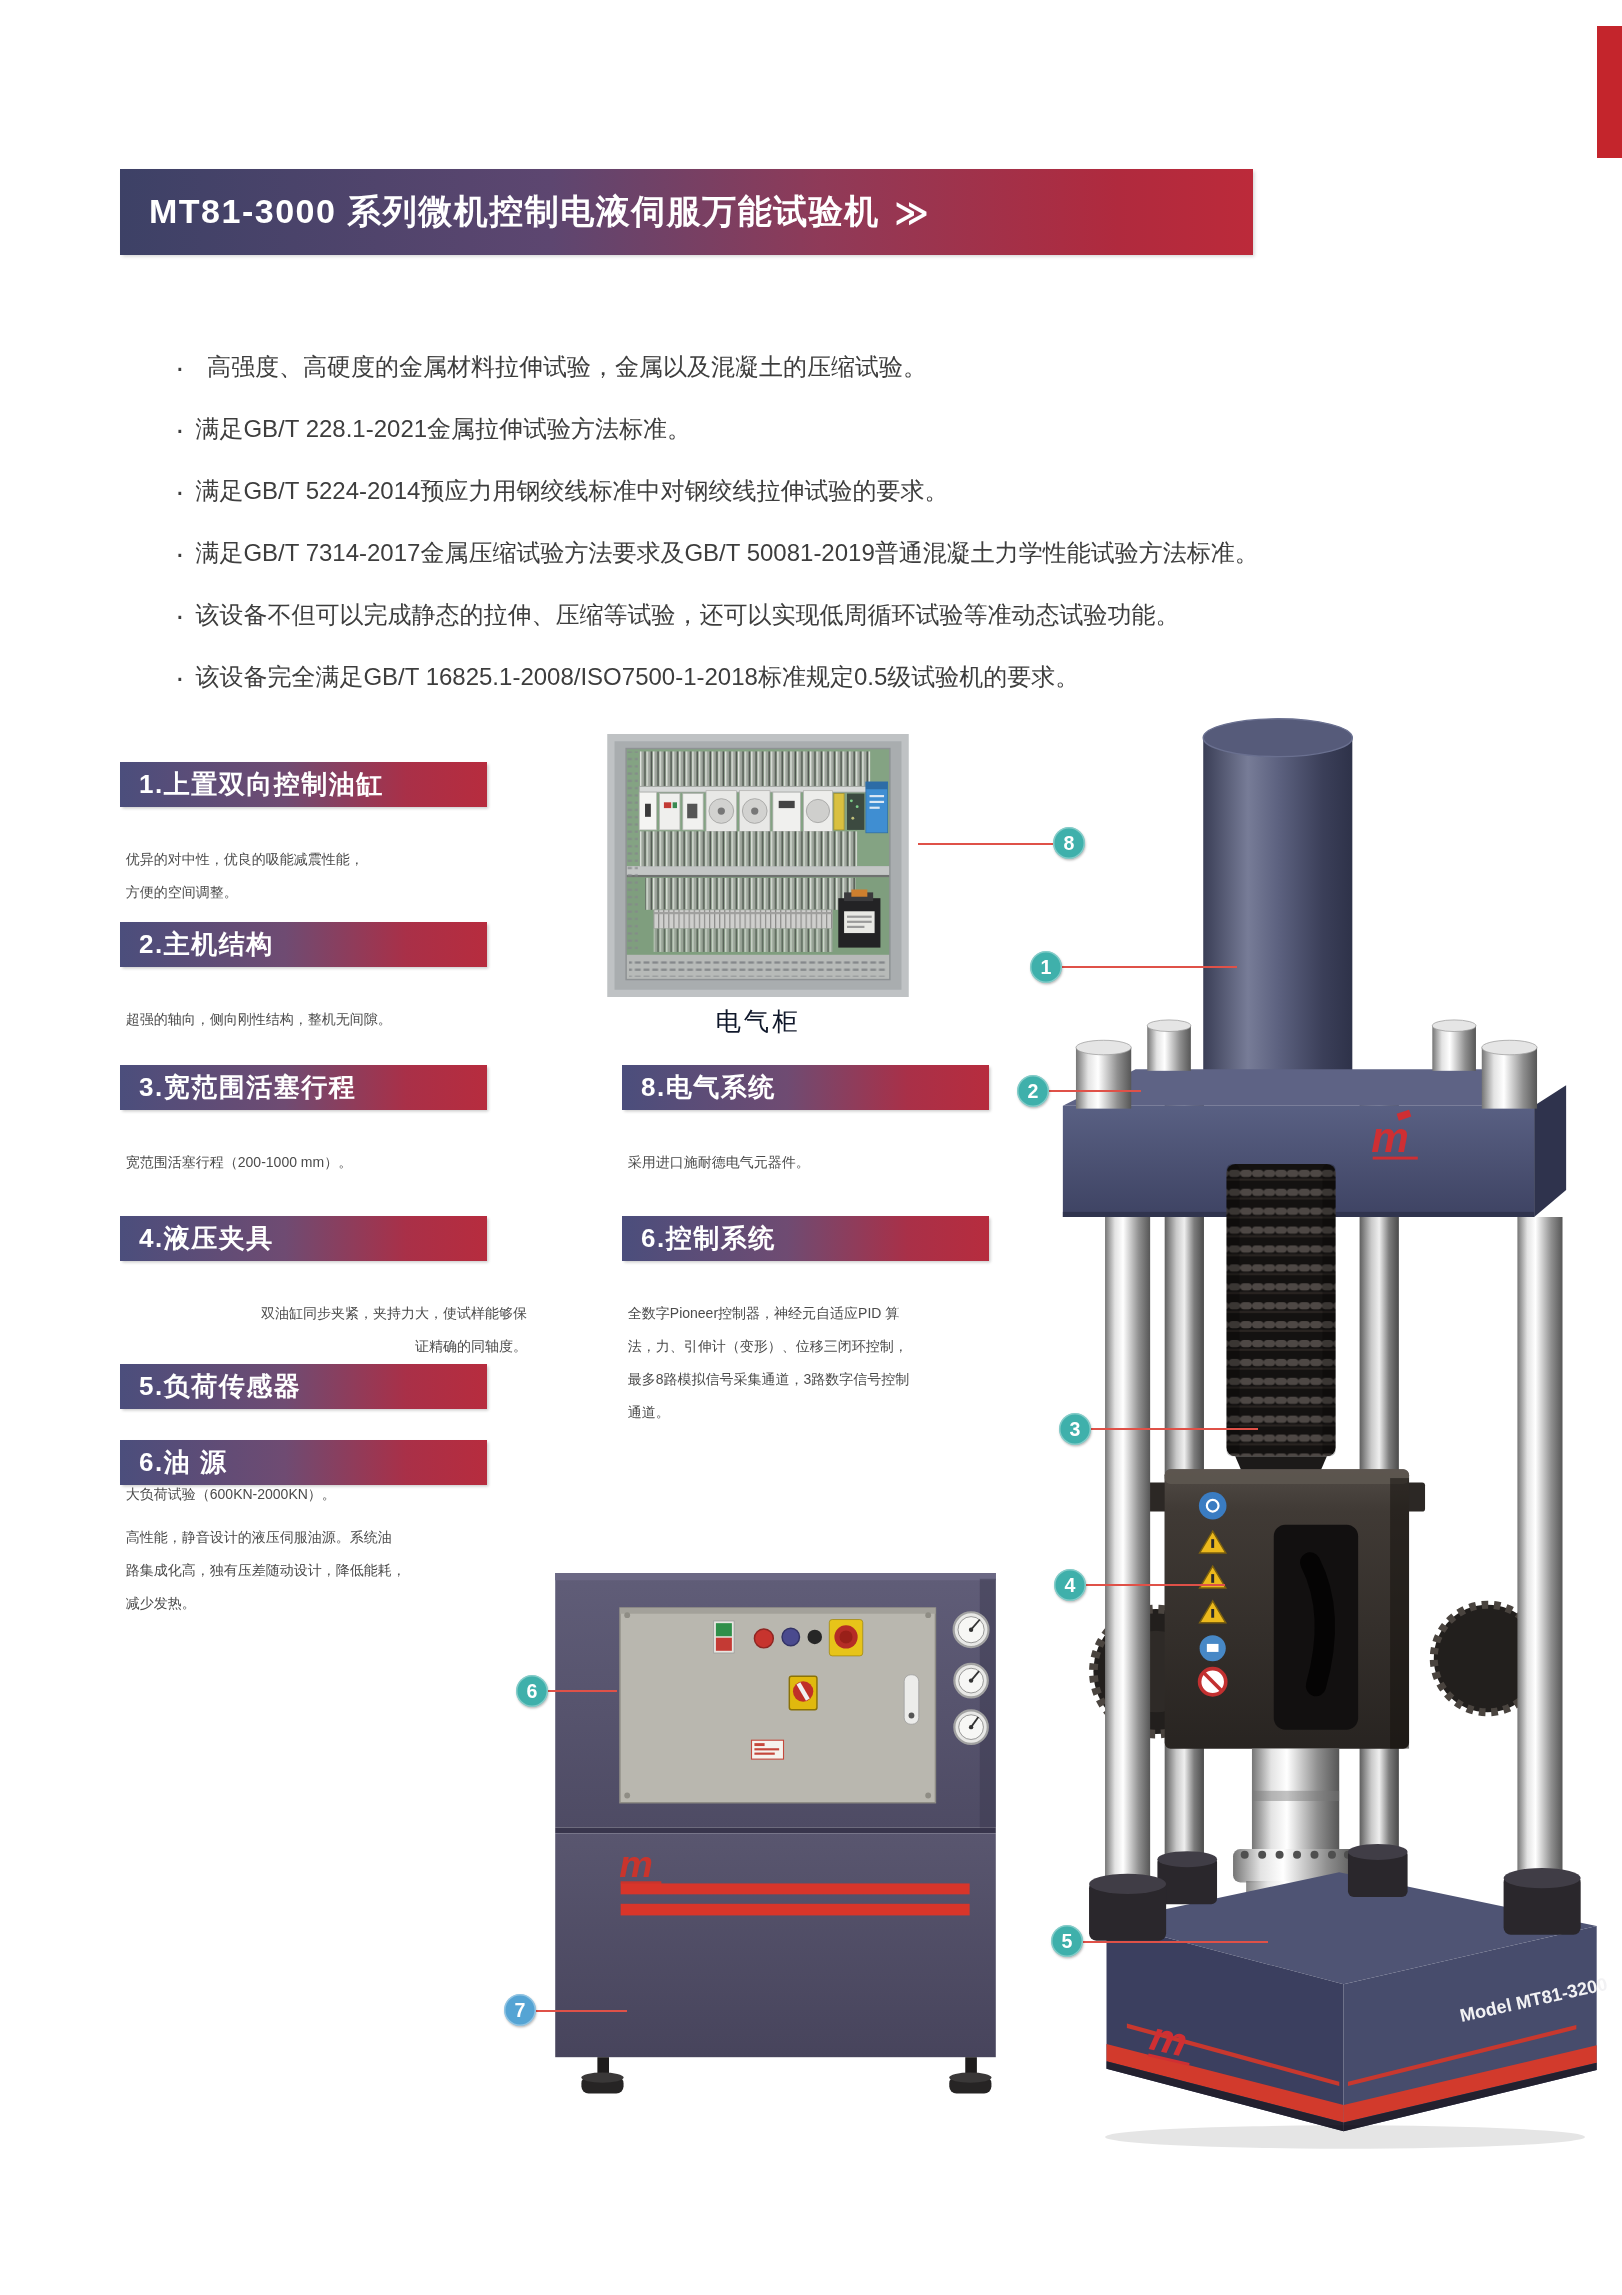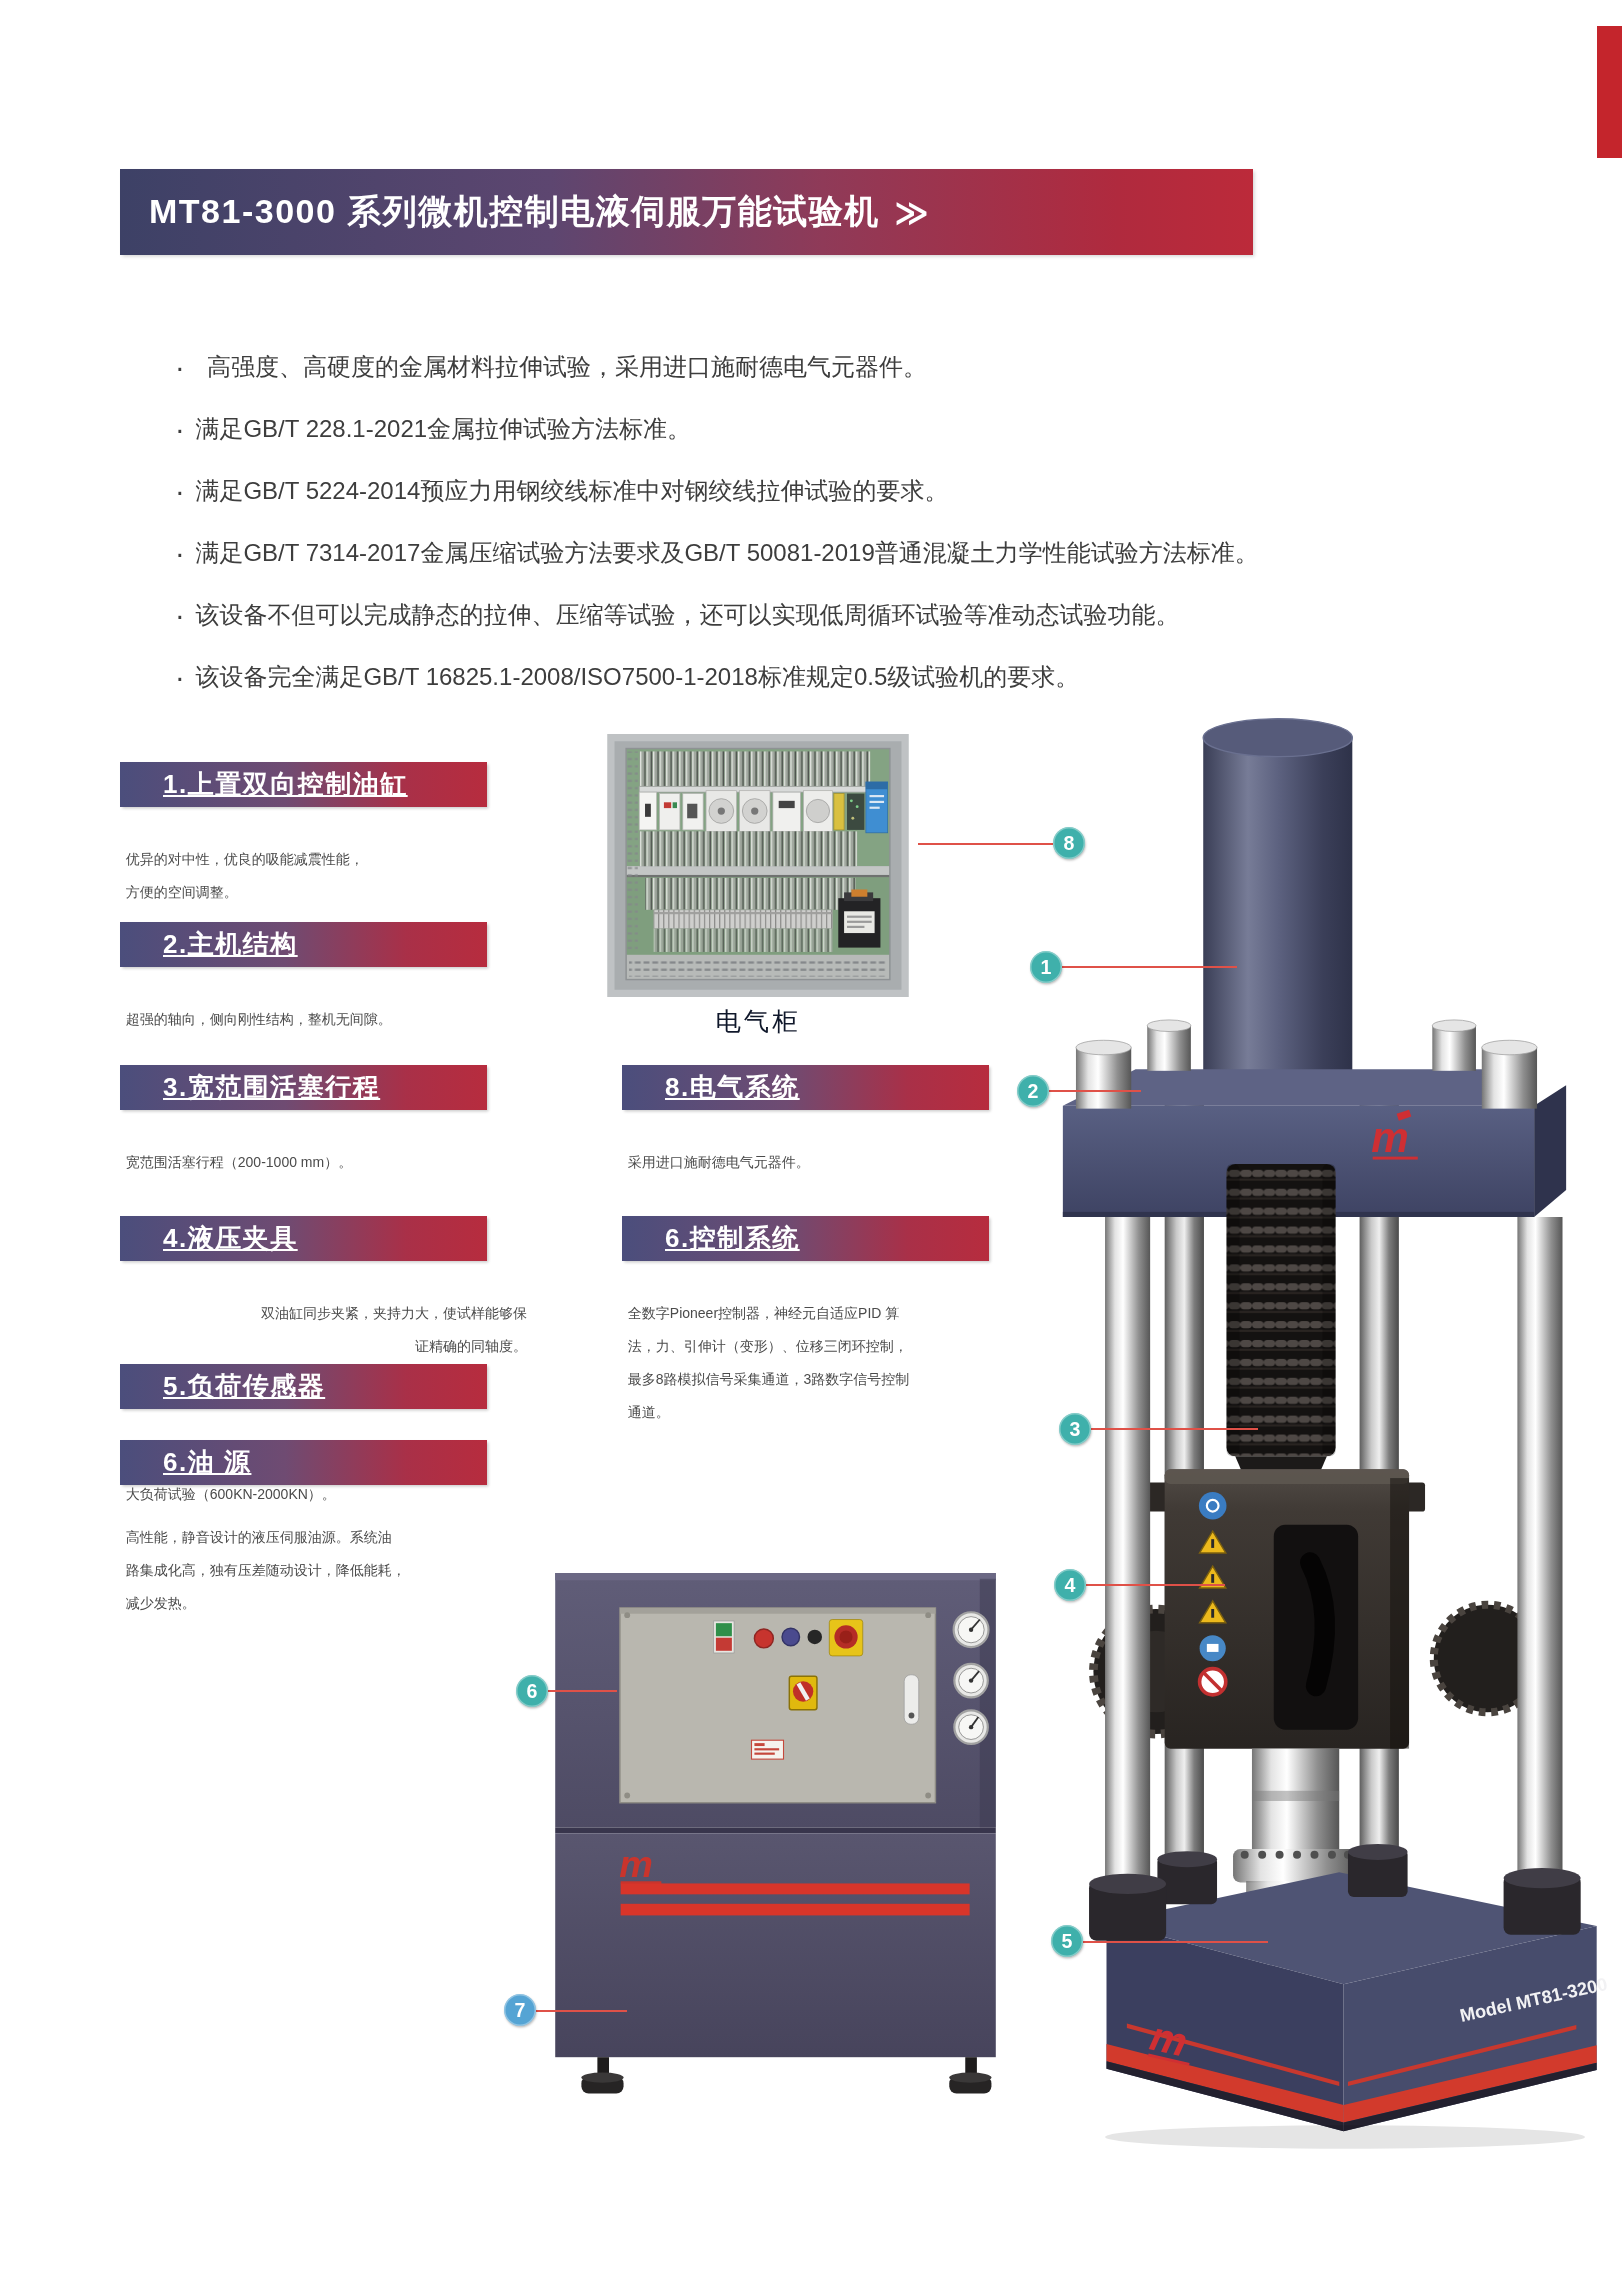--- a/index.html
+++ b/index.html
@@ -16,21 +16,21 @@
   
   .bullets{position:absolute;left:175px;top:336px;width:1367px;list-style:none;margin:0;padding:0;}
   .bullets li{position:relative;padding-left:20.4px;font-size:24px;color:#3d3d3d;line-height:62px;}
   .bullets .dot{position:absolute;left:0;top:0;font-size:29px;}
   .bullets .l2{padding-left:11.6px;}
   
   .sec{position:absolute;width:407px;}
   .sec-bar{width:367px;height:45px;display:flex;align-items:center;
            background:linear-gradient(90deg,#4b4e7c 0%,#6f4b72 45%,#a93048 78%,#b72c3e 100%);
            box-shadow:1.5px 2.2px 2.9px rgba(0,0,0,.22);}
-  .sec-bar span{color:#ffffff;font-size:26px;font-weight:bold;padding-left:43px;letter-spacing:1.5px;white-space:nowrap;text-decoration:underline;}
+  .sec-bar span{color:#ffffff;font-size:26px;font-weight:bold;padding-left:19px;letter-spacing:1.5px;white-space:nowrap;}
   .sec-body{margin-top:36px;padding-left:5.8px;}
   .sec-body div{font-size:14px;line-height:33px;color:#4b4b4b;white-space:nowrap;}
   
   .fig{position:absolute;}
   .fig-caption{position:absolute;left:607px;top:1005px;width:302px;text-align:center;
                font-size:25.4px;color:#0f172a;letter-spacing:2.9px;}
   
   .callout{position:absolute;width:32px;height:32px;border-radius:50%;display:flex;align-items:center;justify-content:center;
            box-shadow:inset 0 0 0 1.5px rgba(255,255,255,.35), 0.7px 1.5px 2.2px rgba(0,0,0,.25);z-index:5;}
   .callout span{color:#ffffff;font-size:19.6px;font-weight:bold;}
@@ -46,21 +46,21 @@
   <div class="corner-mark"></div>
 
   <div class="banner">
     <span class="t">MT81-3000 系列微机控制电液伺服万能试验机</span>
     <span class="arrow">≫</span>
   </div>
 
   <ul class="bullets">
     <li>
       <span class="dot">·</span>
-      <div class="l2">高强度、高硬度的金属材料拉伸试验，采用进口施耐德电气元器件。</div>
+      <div class="l2">高强度、高硬度的金属材料拉伸试验，金属以及混凝土的压缩试验。</div>
     </li>
     <li>
       <span class="dot">·</span>
       <div>满足GB/T 228.1-2021金属拉伸试验方法标准。</div>
     </li>
     <li>
       <span class="dot">·</span>
       <div>满足GB/T 5224-2014预应力用钢绞线标准中对钢绞线拉伸试验的要求。</div>
     </li>
     <li>

